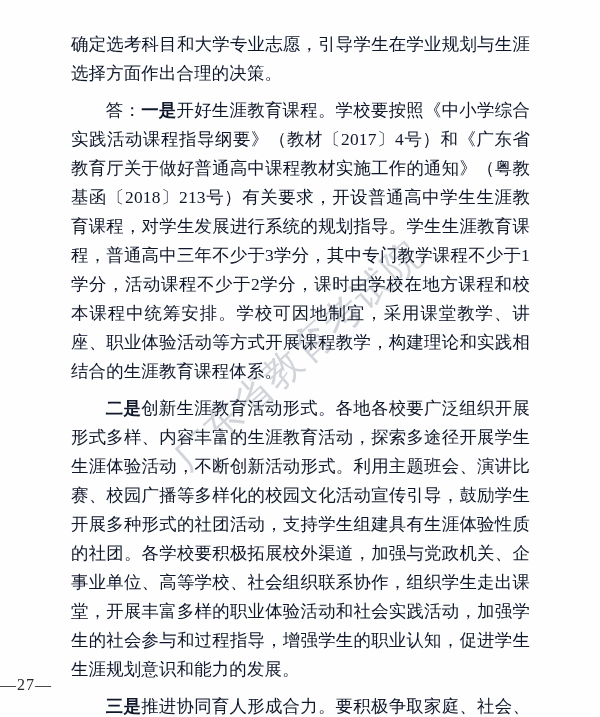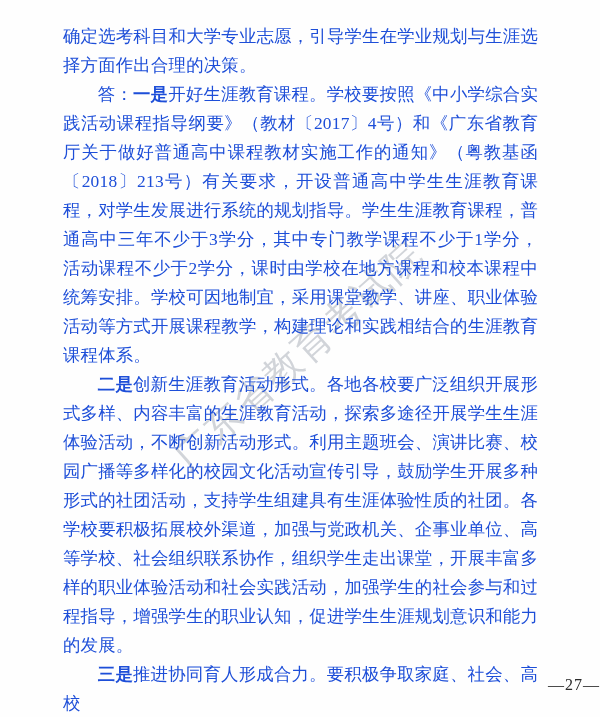--- a/index.html
+++ b/index.html
@@ -15,27 +15,27 @@
     overflow: hidden;
     font-family: "Liberation Serif", "DejaVu Serif", serif;
   }
   .content {
     position: absolute;
     left: 63px;
     top: 22px;
     width: 475px;
   }
   .para {
-    margin: 0;
+    margin: 8px;
     font-size: 17.4px;
     line-height: 29px;
     letter-spacing: 0.2px;
     text-align: justify;
     text-justify: inter-character;
-    color: #1d4ed8;
+    color: #0f172a;
   }
   .para.indent { text-indent: 2em; }
   .para.heading { font-weight: 700; }
   .para b { font-weight: 700; }
   .watermark {
     position: absolute;
     left: 124px;
     top: 330px;
     width: 348px;
     height: 50px;
@@ -47,21 +47,21 @@
     transform: rotate(-42deg);
     transform-origin: center center;
     pointer-events: none;
     white-space: nowrap;
   }
   .footer {
     position: absolute;
     left: 0;
     top: 676px;
     width: 600px;
-    text-align: right;
+    text-align: left;
     font-size: 16px;
     letter-spacing: 1px;
     color: #2a2a2a;
   }
 </style>
 </head>
 <body>
 
 <div class="page">
   <div class="watermark">广东省教育考试院</div>

